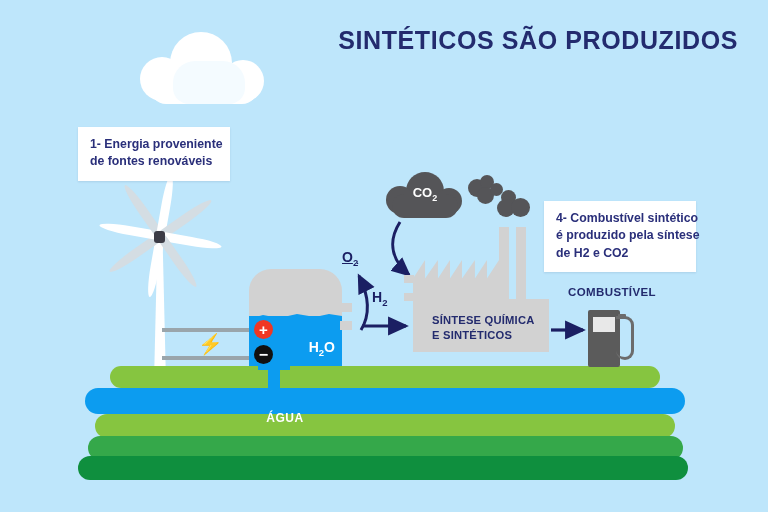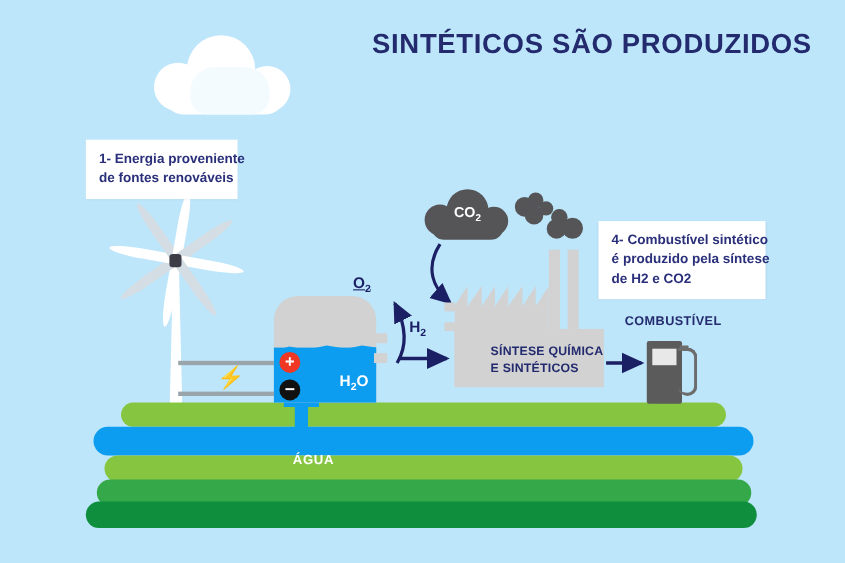--- a/index.html
+++ b/index.html
@@ -33,21 +33,21 @@
     background:#ffffff;
     color:#2a2f7a;
     font-size:12.3px;
     font-weight:bold;
     line-height:1.42;
     padding:9px 12px 10px 12px;
     box-sizing:border-box;
     box-shadow:0 1px 2px rgba(40,60,110,.13);
   }
   .callout span{display:block;white-space:nowrap;}
-  #callout1{left:78px; top:127px; width:138px;}
+  #callout1{left:78px; top:127px; width:152px;}
   #callout2{left:219px; top:196px; width:150px;}
   #callout3{left:267px; top:122px; width:186px;}
   #callout4{left:544px; top:201px; width:152px;}
 
   
   .cloud{position:absolute;left:140px;top:32px;width:128px;height:72px;}
   .cloud .puff{position:absolute;background:#ffffff;border-radius:50%;}
   .cloud .p1{left:30px;top:0px;width:62px;height:62px;}
   .cloud .p2{left:0px;top:25px;width:44px;height:44px;}
   .cloud .p3{left:82px;top:28px;width:42px;height:42px;}
@@ -122,21 +122,21 @@
   
   #downpipe{position:absolute;left:268px;top:360px;width:12px;height:36px;background:#0c9cf0;}
   #downpipe .foot{position:absolute;left:-10px;top:0px;width:32px;height:10px;background:#0c9cf0;}
 
   
   .gaslabel{
     position:absolute;color:#1b1f63;font-weight:bold;font-size:14px;
     font-family:"Liberation Sans", sans-serif;line-height:1;
   }
   .gaslabel sub{font-size:9.5px;}
-  #o2label{left:321px;top:250px;text-decoration:underline;}
+  #o2label{left:342px;top:250px;text-decoration:underline;}
   #h2label{left:372px;top:290px;}
 
   
   #factory{position:absolute;left:413px;top:227px;width:136px;height:125px;}
   #factory .chim{position:absolute;width:10px;height:72px;background:#d2d2d2;}
   #factory .c1{left:86px;top:0px;}
   #factory .c2{left:103px;top:0px;}
   #factory .saw{
     position:absolute;left:0px;top:33px;width:86px;height:46px;
     background:#d2d2d2;
@@ -144,21 +144,21 @@
   }
   #factory .base{position:absolute;left:0px;top:72px;width:136px;height:53px;background:#d2d2d2;}
   #factory .tab{position:absolute;left:-9px;width:10px;height:8px;background:#d2d2d2;}
   #factory .t1{top:48px;}
   #factory .t2{top:66px;}
   #factory .label{
     position:absolute;left:19px;top:86px;width:116px;
     color:#232b6e;font-weight:bold;font-size:11.2px;line-height:1.35;
     letter-spacing:.2px;
   }
-  #factory .label span{display:block;white-space:nowrap;margin-left:14px;}
+  #factory .label span{display:block;white-space:nowrap;}
 
   
   #co2cloud{position:absolute;left:386px;top:172px;width:78px;height:48px;}
   #co2cloud .puff{position:absolute;background:#555558;border-radius:50%;}
   #co2cloud .q1{left:20px;top:0px;width:38px;height:38px;}
   #co2cloud .q2{left:0px;top:14px;width:28px;height:28px;}
   #co2cloud .q3{left:50px;top:16px;width:26px;height:26px;}
   #co2cloud .qbase{position:absolute;left:6px;top:22px;width:66px;height:24px;background:#555558;border-radius:12px;}
   #co2cloud .txt{
     position:absolute;left:0;top:14px;width:78px;text-align:center;

